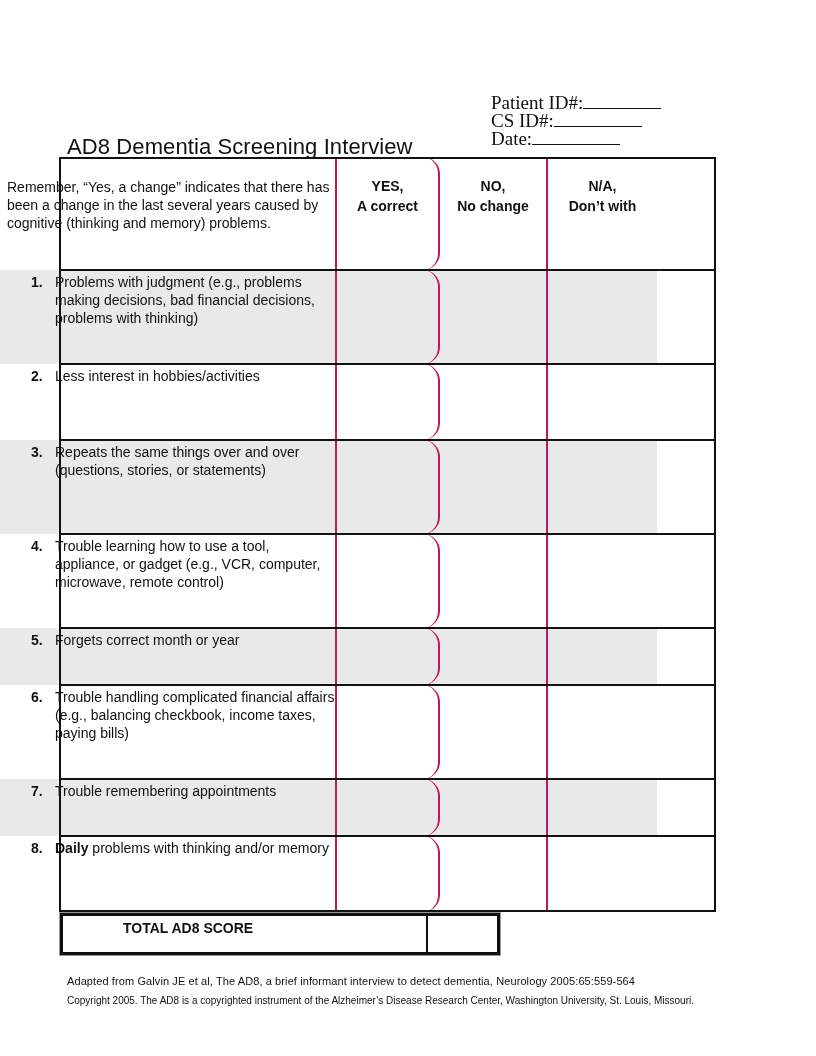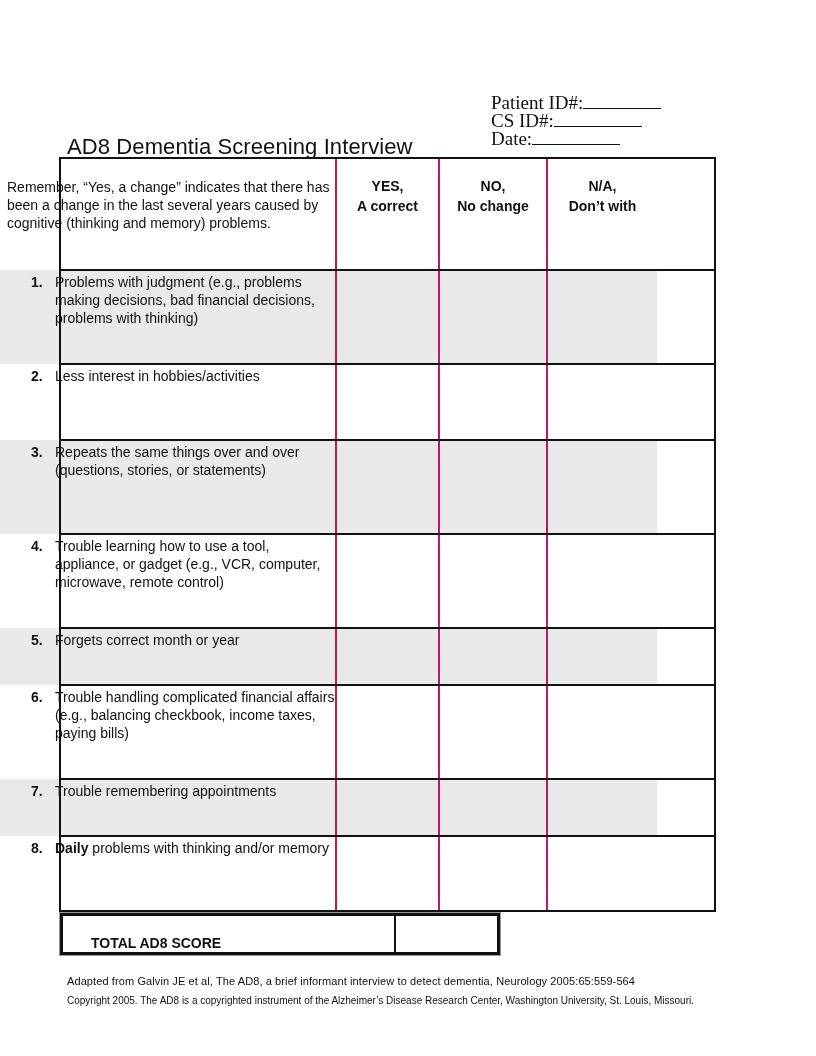--- a/index.html
+++ b/index.html
@@ -5,38 +5,38 @@
   html, body { margin: 0; padding: 0; background: #ffffff; }
   body { width: 816px; height: 1056px; position: relative; overflow: hidden; font-family: "Liberation Sans", sans-serif; color: #111; }
   .title { position: absolute; left: 67px; top: 86px; font-size: 22px; letter-spacing: 0.1px; margin-top: 48px; }
   .meta { position: absolute; left: 491px; top: 94px; font-family: "Liberation Serif", serif; font-size: 19px; line-height: 18px; }
   .meta-line { display: block; white-space: nowrap; }
   .blank { display: inline-block; border-bottom: 1px solid #111; height: 12px; vertical-align: baseline; }
   .row { position: absolute; left: 0; width: 657px; display: flex; box-sizing: border-box; }
   .cell { box-sizing: border-box; border-right: 2px solid #be185d; height: 100%; }
   .cell:last-child { border-right: none; }
   .c0 { width: 337px; }
-  .c1 { width: 103px; }
+  .c1 { width: 103px; border-radius: 17px; }
   .c2 { width: 108px; }
   .c3 { width: 109px; }
   .shaded { background: #e9e9e9; }
 
   .frame { position: absolute; left: 59px; top: 157px; width: 657px; height: 755px; box-sizing: border-box; border: 2px solid #111; pointer-events: none; }
   .hline { position: absolute; left: 59px; width: 657px; height: 2px; background: #111; }
 
   .header-text { font-size: 14px; line-height: 18px; padding: 21px 0 0 7px; }
   .col-head { font-size: 14px; font-weight: bold; text-align: center; line-height: 20px; padding-top: 19px; }
 
   .item { display: flex; font-size: 14px; line-height: 18px; padding: 3px 0 0 31px; }
   .item .num { width: 24px; font-weight: bold; flex: none; }
   .item .text { width: 282px; }
   .item .text b { font-weight: bold; }
 
   .total { position: absolute; left: 59px; top: 912px; width: 442px; height: 44px; box-sizing: border-box; border: 4px solid #111; outline: 1px solid #999; outline-offset: -1px; display: flex; }
-  .total .t-label { width: 333px; box-sizing: border-box; border-right: 2px solid #111; font-size: 14px; font-weight: bold; padding: 19px 0 0 28px; }
+  .total .t-label { width: 333px; box-sizing: border-box; border-right: 2px solid #111; font-size: 14px; font-weight: bold; padding: 4px 0 0 28px; margin-left: 32px; }
   .total .t-val { flex: 1; }
 
   .footer { position: absolute; left: 67px; top: 972px; }
   .foot1 { font-size: 11px; letter-spacing: 0.1px; line-height: 19px; }
   .foot2 { font-size: 10px; line-height: 19px; }
 </style>
 </head>
 <body>
 
 <div class="title">AD8 Dementia Screening Interview</div>

